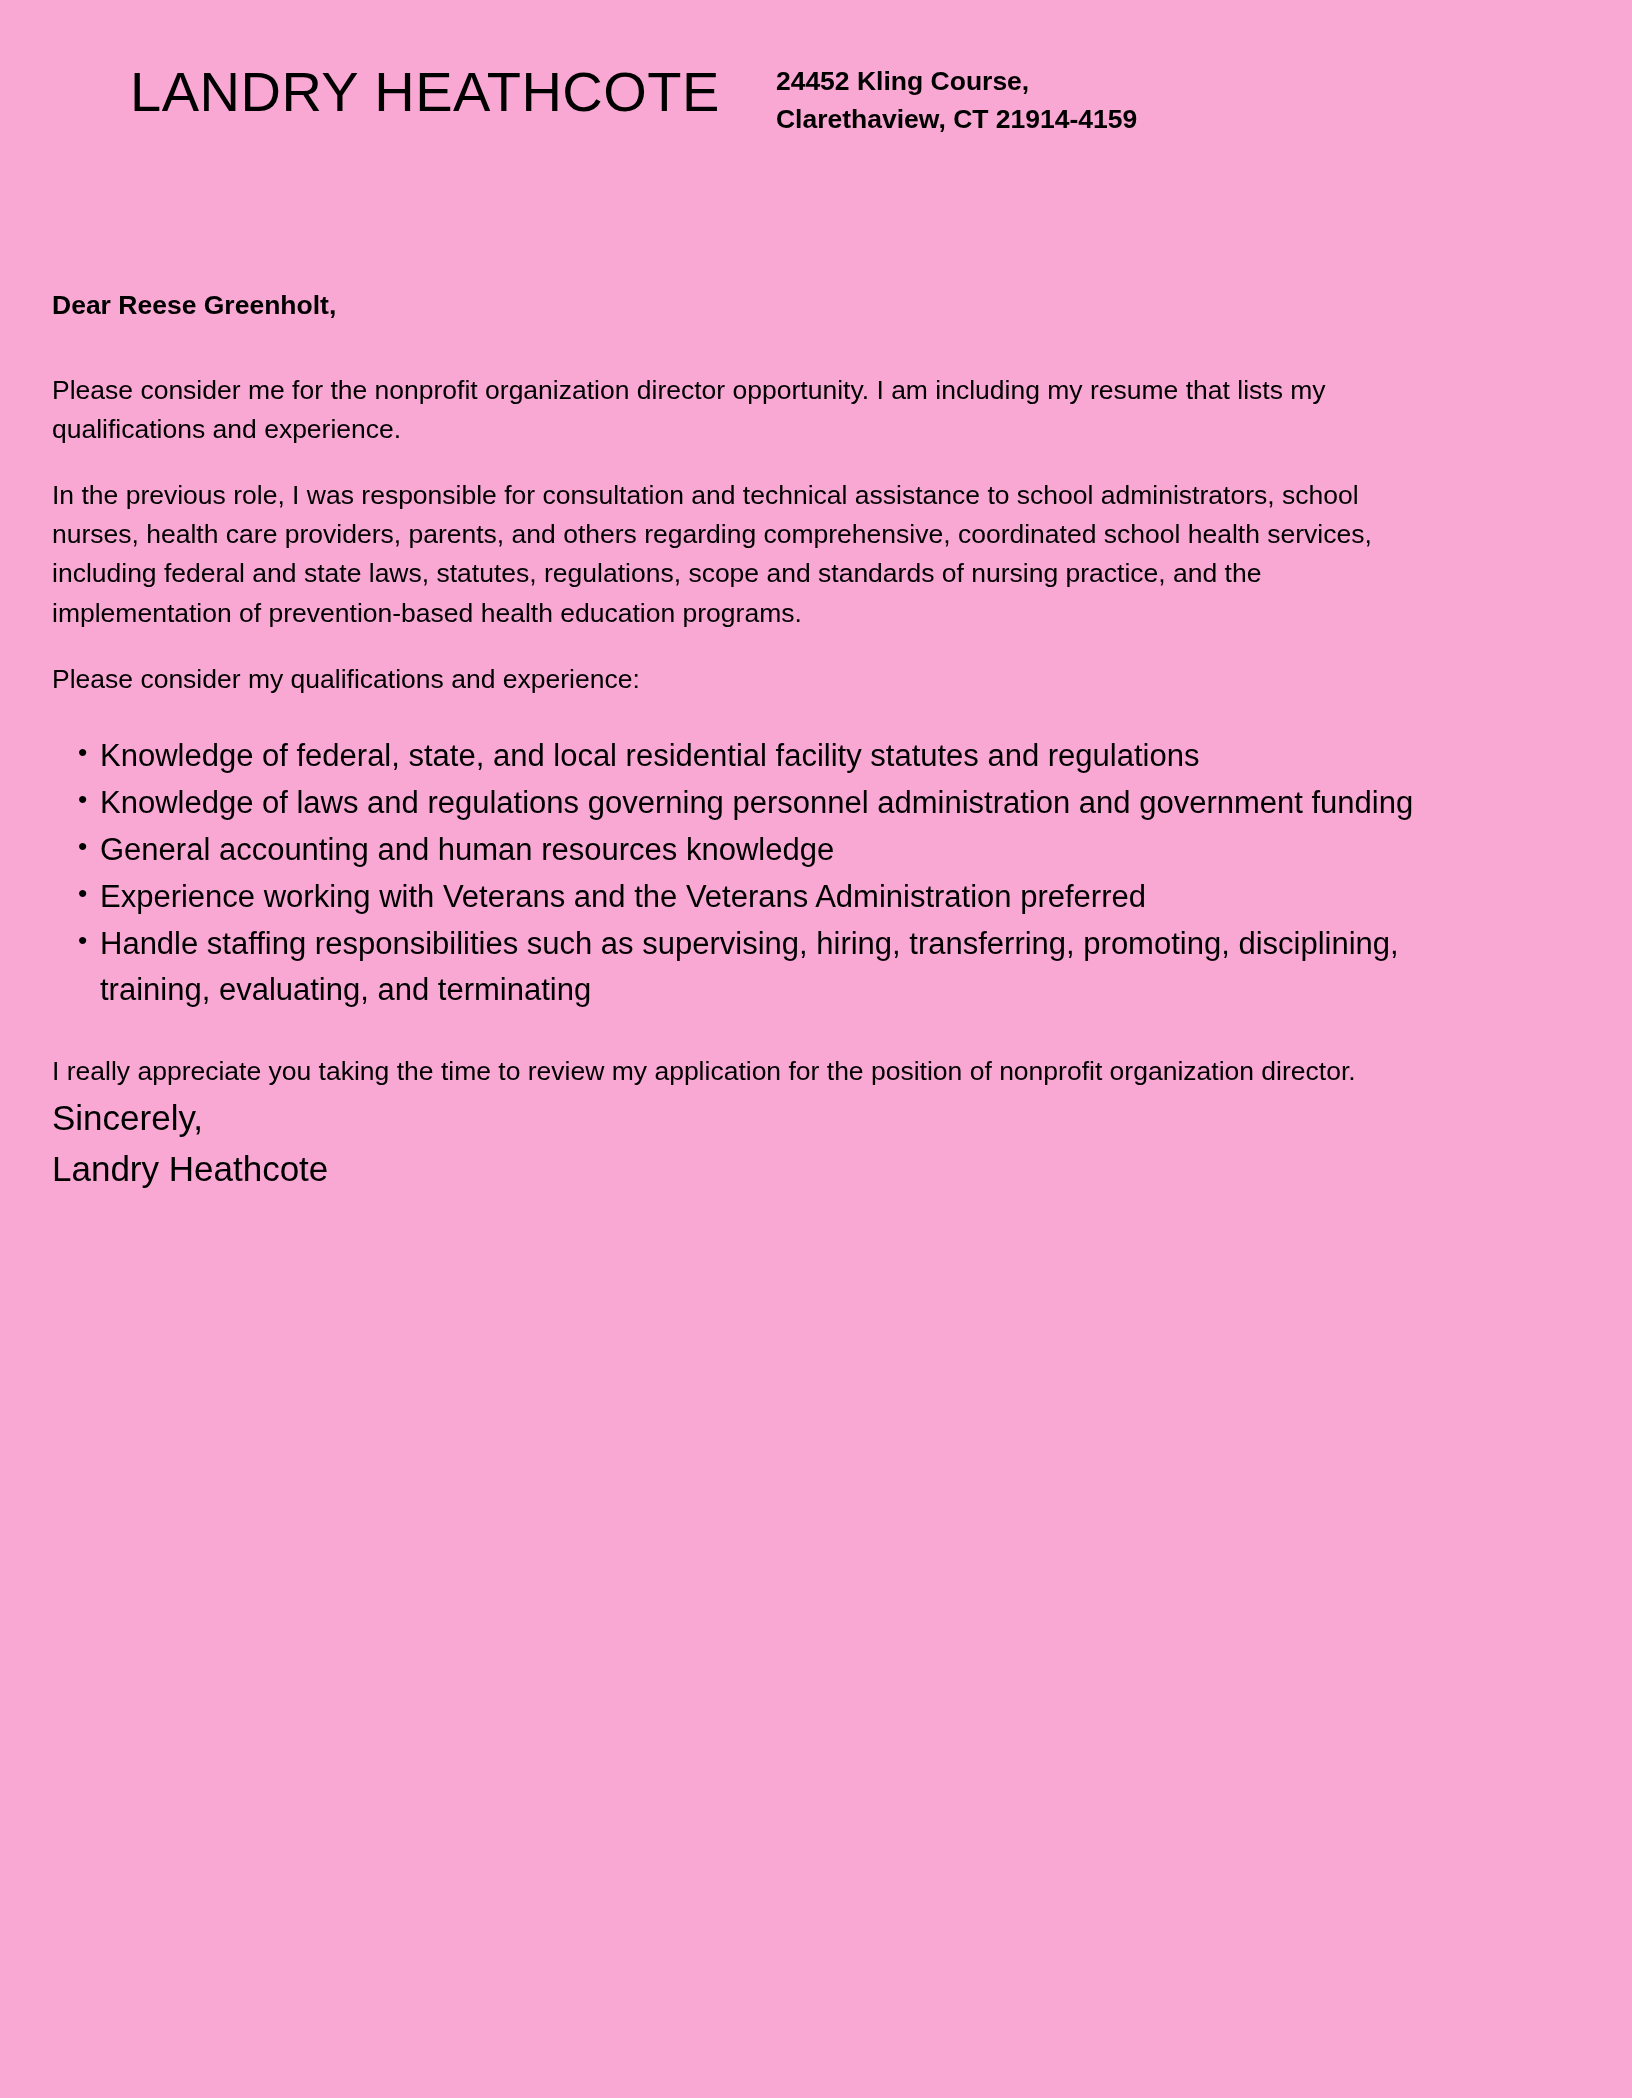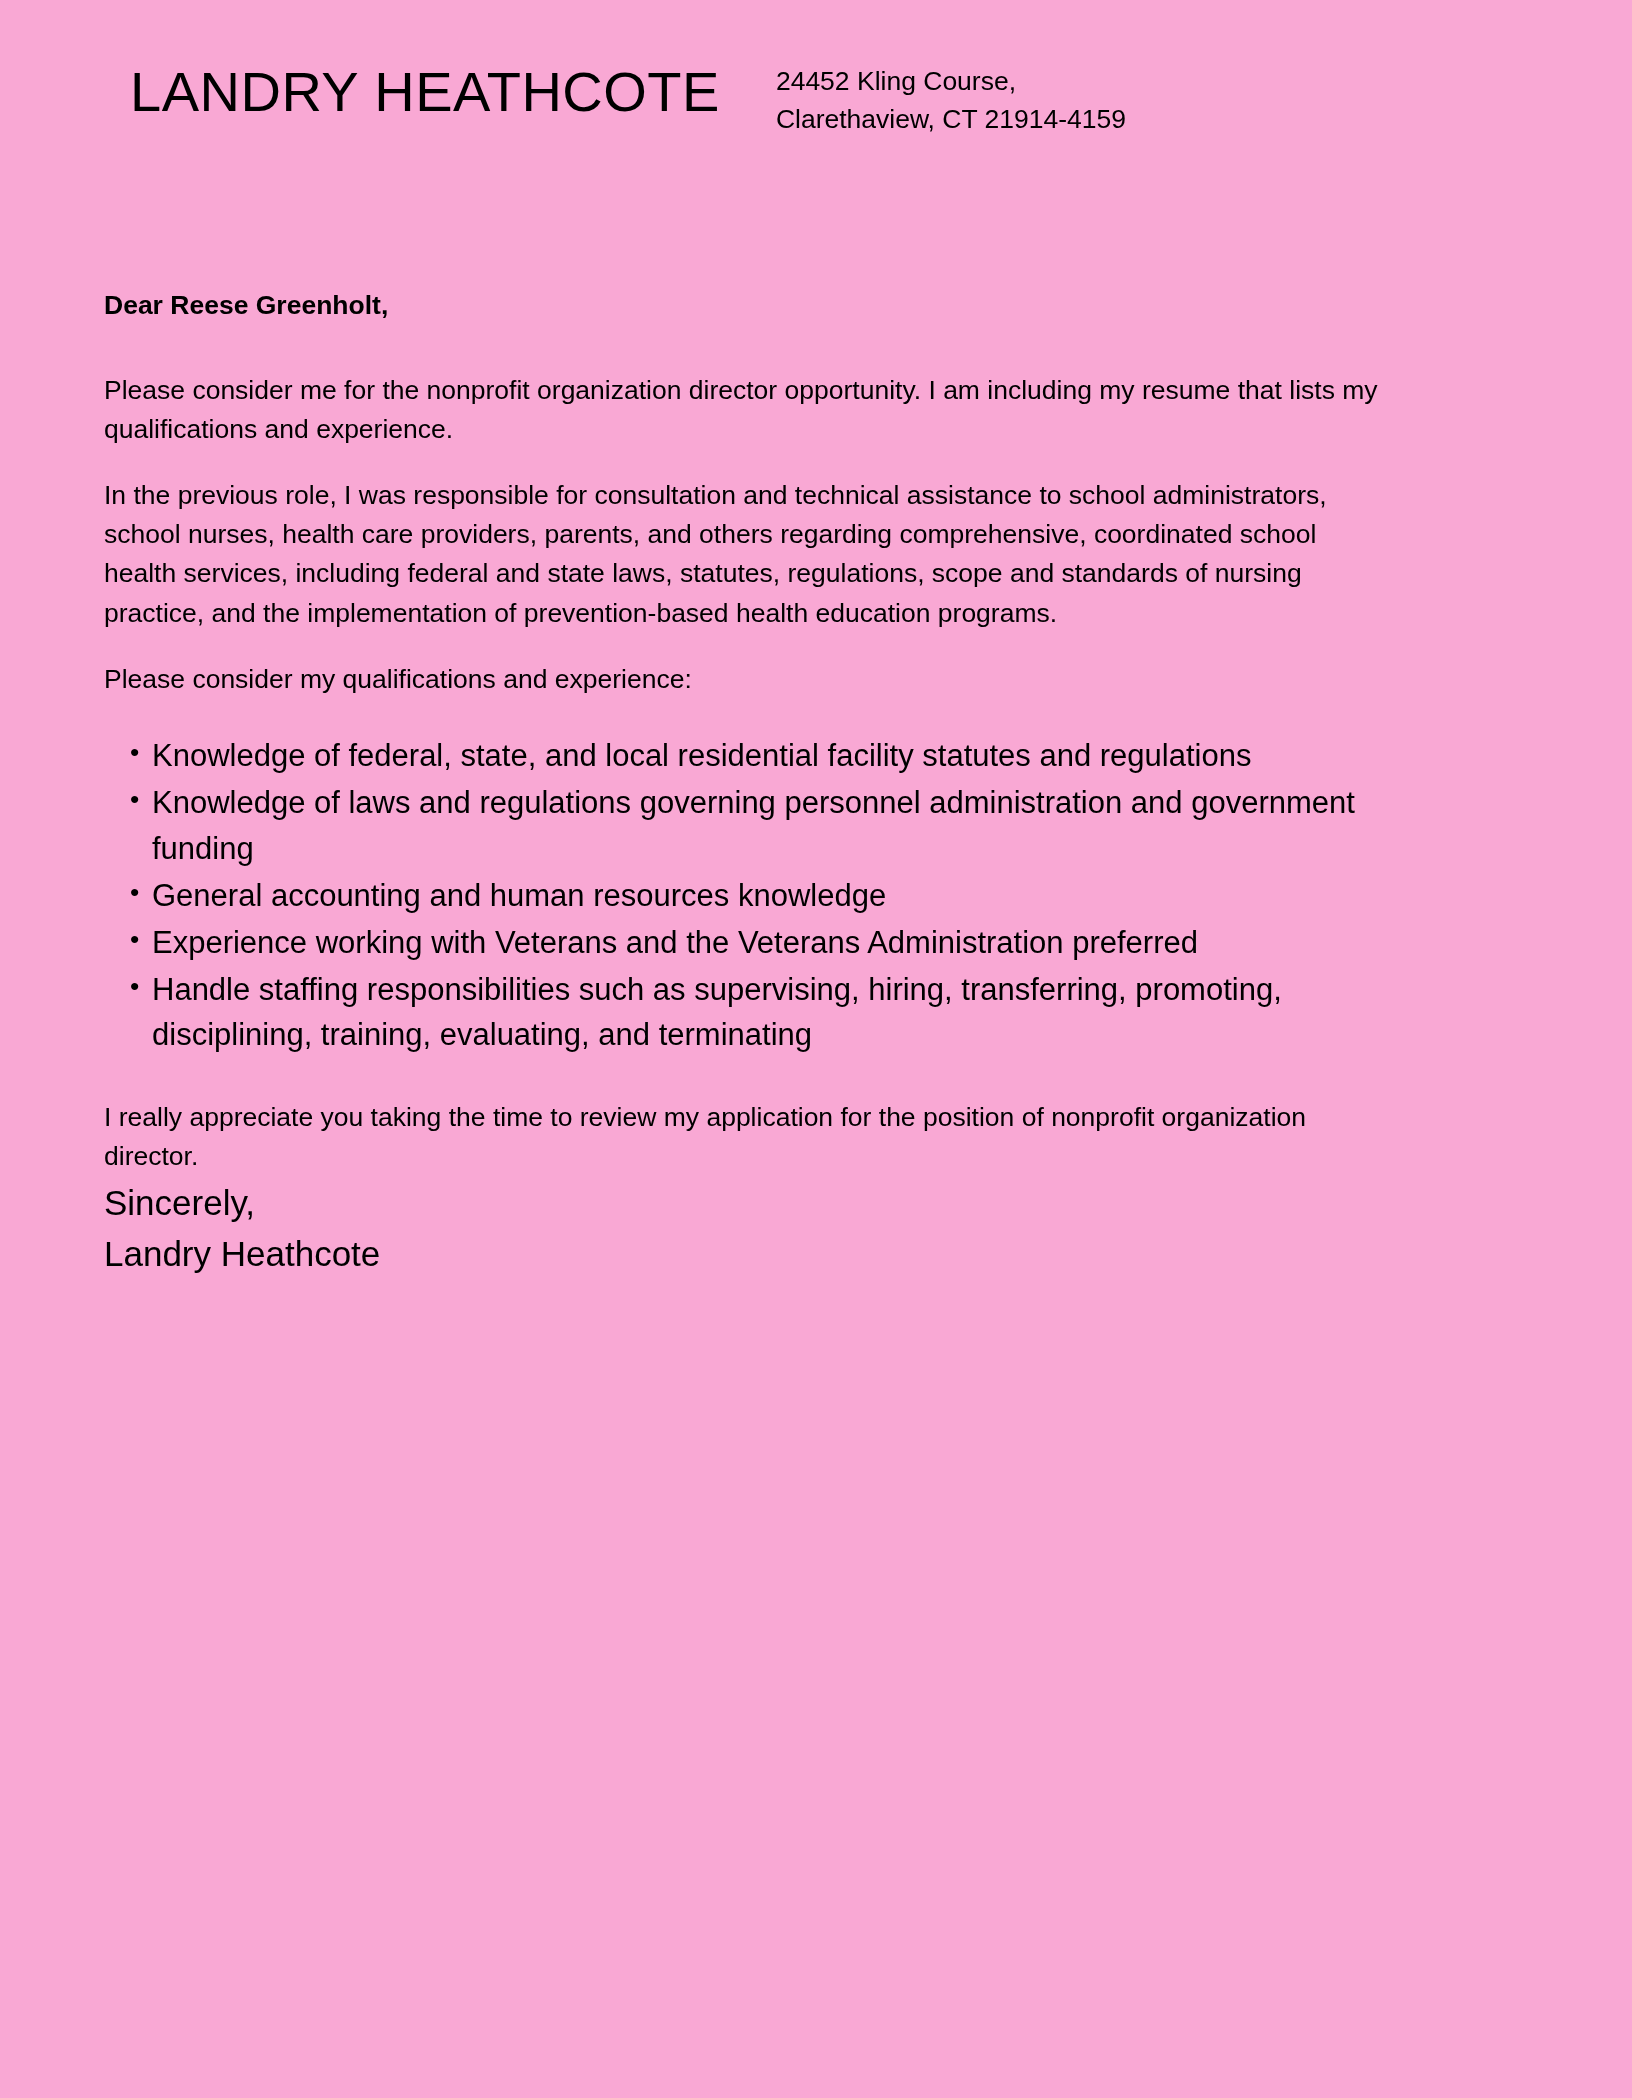--- a/index.html
+++ b/index.html
@@ -42,29 +42,29 @@
     margin: 0;
     padding-top: 6px;
     color: #000000;
   }
 
   .address-block {
     margin-left: 56px;
     padding-top: 4px;
     font-size: 26.5px;
     line-height: 1.45;
-    font-weight: 400;
+    font-weight: 700;
     color: #000000;
     white-space: nowrap;
   }
   .address-line { display: block; }
 
   
   .letter-body {
-    padding: 0 104px;
+    padding: 0 52px;
     box-sizing: border-box;
     width: 1496px;
   }
 
   .salutation {
     font-size: 26.5px;
     font-weight: 700;
     line-height: 1.5;
     margin: 147px 0 0 0;
   }

